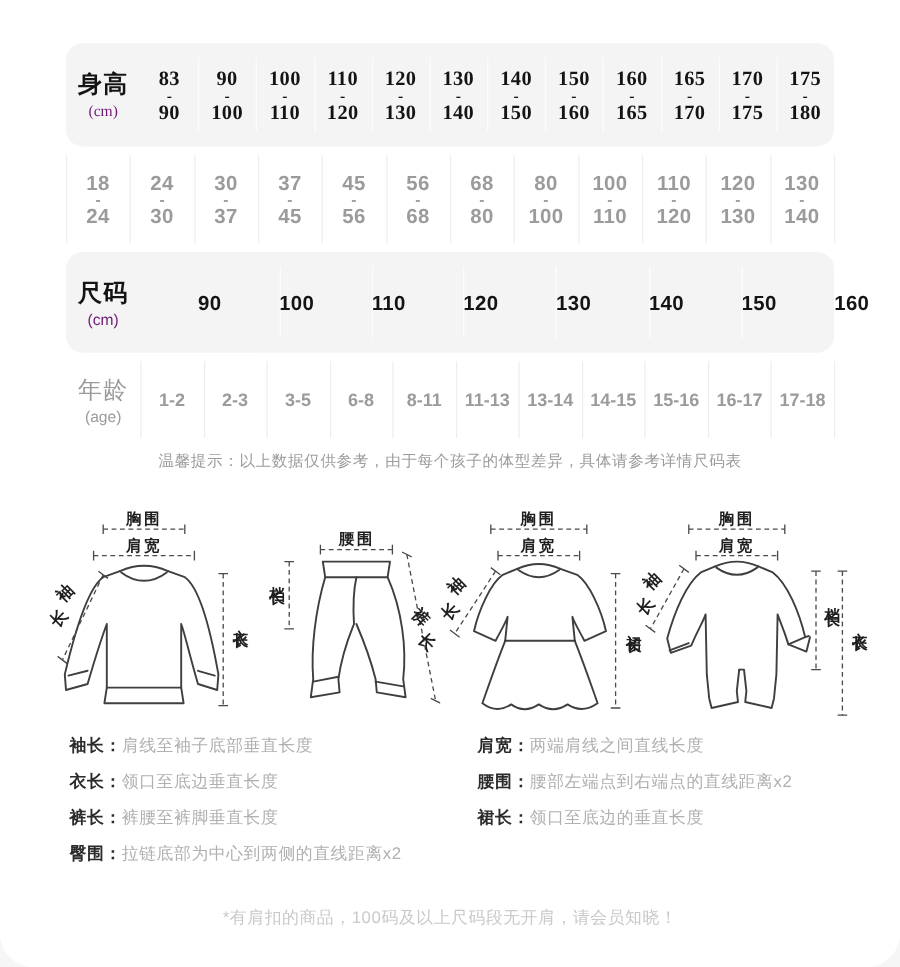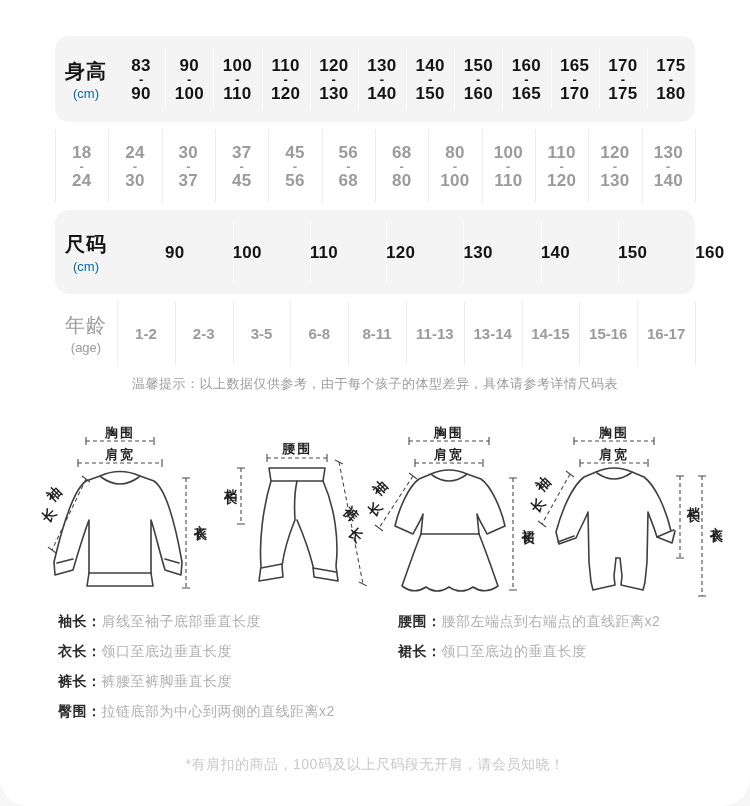--- a/index.html
+++ b/index.html
@@ -3,26 +3,26 @@
 <meta charset="utf-8">
 <style>
   html,body{margin:0;padding:0;}
   body{background:#f6f6f6;font-family:"Liberation Sans","DejaVu Sans",sans-serif;}
   .page{position:relative;width:750px;height:806px;background:#ffffff;border-radius:0 0 28px 28px;overflow:hidden;}
 
   
   .table{position:absolute;left:55px;top:36px;width:640px;}
   .trow{display:flex;align-items:center;}
   .trow.dark{background:#f4f4f5;border-radius:14px;}
-  .r0{height:86px;} .r1{height:88px;} .r2{height:84px;gap:48px;} .r3{height:78px;}
+  .r0{height:86px;font-family:Liberation Serif, serif;} .r1{height:88px;} .r2{height:84px;gap:48px;} .r3{height:78px;}
   .lcell{flex:0 0 62px;text-align:center;}
   .lab{font-size:20px;letter-spacing:1px;}
   .sub{font-size:13px;margin-top:1px;}
   .trow.dark .lab{color:#141414;font-weight:700;}
-  .trow.dark .sub{color:#0369a1;}
+  .trow.dark .sub{color:#701a75;}
   .trow.muted .lab{color:#9b9b9b;font-weight:400;}
   .trow.muted .sub{color:#9b9b9b;}
   .vcell{flex:1;position:relative;height:100%;display:flex;flex-direction:column;justify-content:center;align-items:center;}
   .trow.muted .vcell::before{content:"";position:absolute;left:0;top:7px;bottom:7px;width:1px;background:#ededed;}
   .trow.muted .vcell:last-child::after{content:"";position:absolute;right:-1px;top:7px;bottom:7px;width:1px;background:#ededed;}
   .trow.dark .vcell + .vcell::before{content:"";position:absolute;left:0;top:12px;bottom:12px;width:1px;background:rgba(255,255,255,0.75);}
   .num{font-size:17px;font-weight:700;line-height:19px;letter-spacing:0.3px;}
   .dash{font-size:13px;font-weight:700;line-height:9px;}
   .trow.dark .num,.trow.dark .dash{color:#141414;}
   .trow.muted .num,.trow.muted .dash{color:#9b9b9b;}
@@ -267,20 +267,23 @@
           <div class="range">13-14</div>
         </div>
         <div class="vcell">
           <div class="range">14-15</div>
         </div>
         <div class="vcell">
           <div class="range">15-16</div>
         </div>
         <div class="vcell">
           <div class="range">16-17</div>
+        </div>
+        <div class="vcell">
+          <div class="range">17-18</div>
         </div>
       </div>
     </div>
 
   <div class="tip">温馨提示：以上数据仅供参考，由于每个孩子的体型差异，具体请参考详情尺码表</div>
 
   <div class="figs">
 
     <div class="fig fig1">
       <svg width="170" height="184" viewBox="0 0 170 184">
@@ -387,19 +390,20 @@
   </div>
 
   <div class="defs">
     <div class="defcol left">
         <div class="def-item"><span class="term">袖长：</span><span class="dtext">肩线至袖子底部垂直长度</span></div>
         <div class="def-item"><span class="term">衣长：</span><span class="dtext">领口至底边垂直长度</span></div>
         <div class="def-item"><span class="term">裤长：</span><span class="dtext">裤腰至裤脚垂直长度</span></div>
         <div class="def-item"><span class="term">臀围：</span><span class="dtext">拉链底部为中心到两侧的直线距离x2</span></div>
       </div>
     <div class="defcol right">
+        <div class="def-item"><span class="term">肩宽：</span><span class="dtext">两端肩线之间直线长度</span></div>
         <div class="def-item"><span class="term">腰围：</span><span class="dtext">腰部左端点到右端点的直线距离x2</span></div>
         <div class="def-item"><span class="term">裙长：</span><span class="dtext">领口至底边的垂直长度</span></div>
       </div>
   </div>
 
   <div class="footnote">*有肩扣的商品，100码及以上尺码段无开肩，请会员知晓！</div>
 </div>
 
 </body></html>

